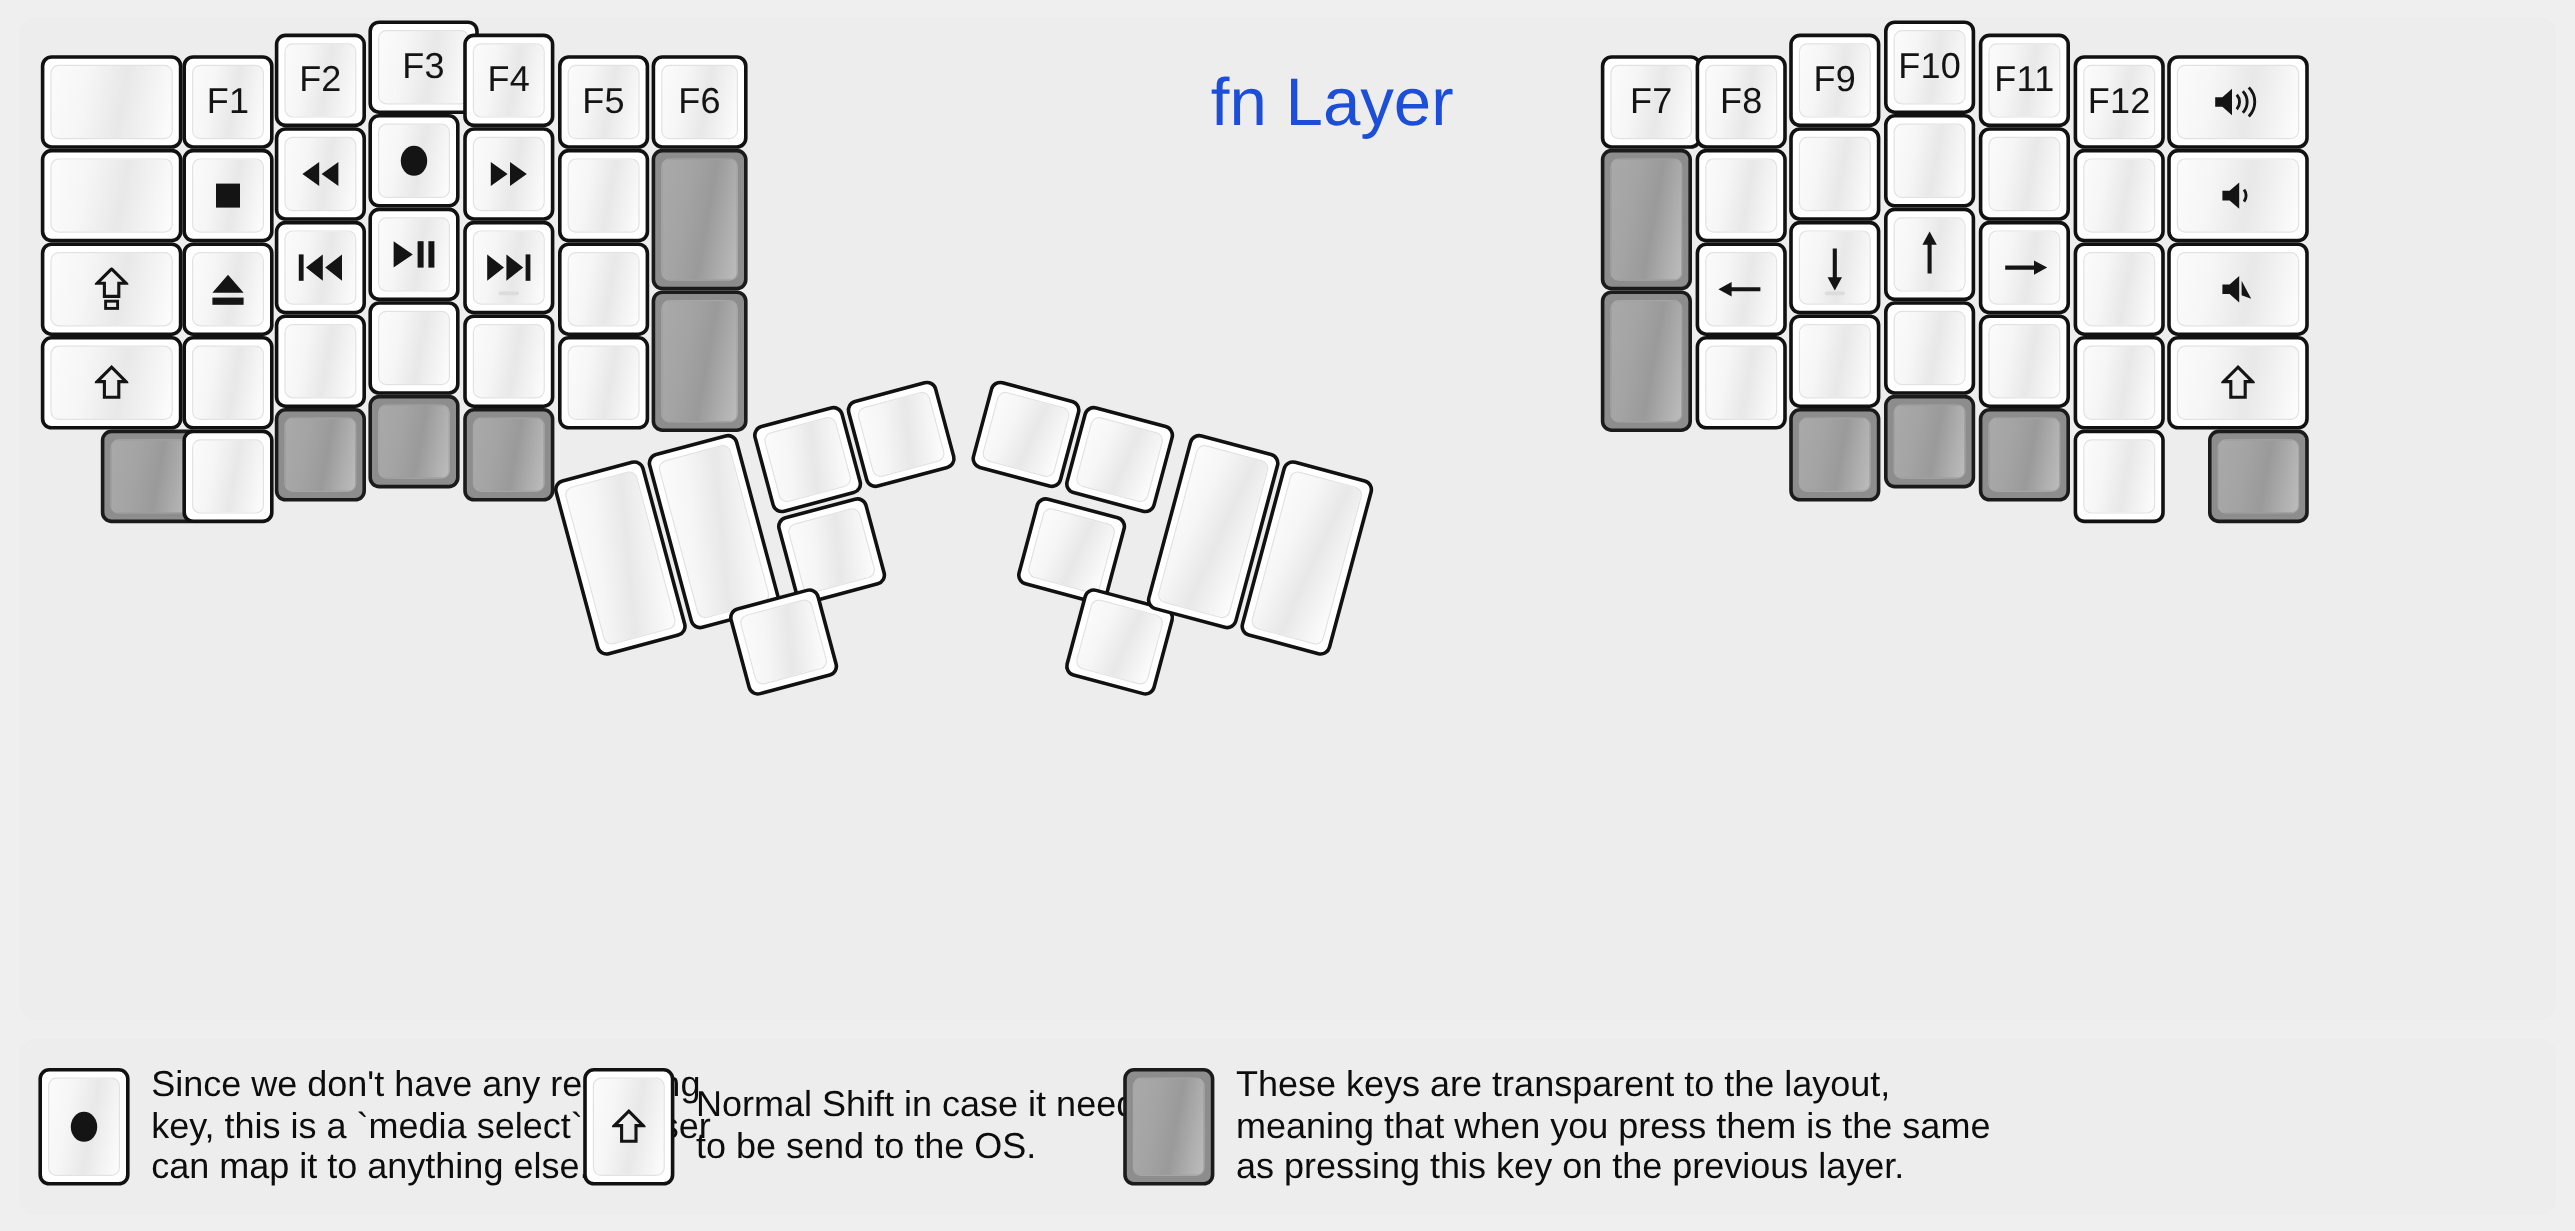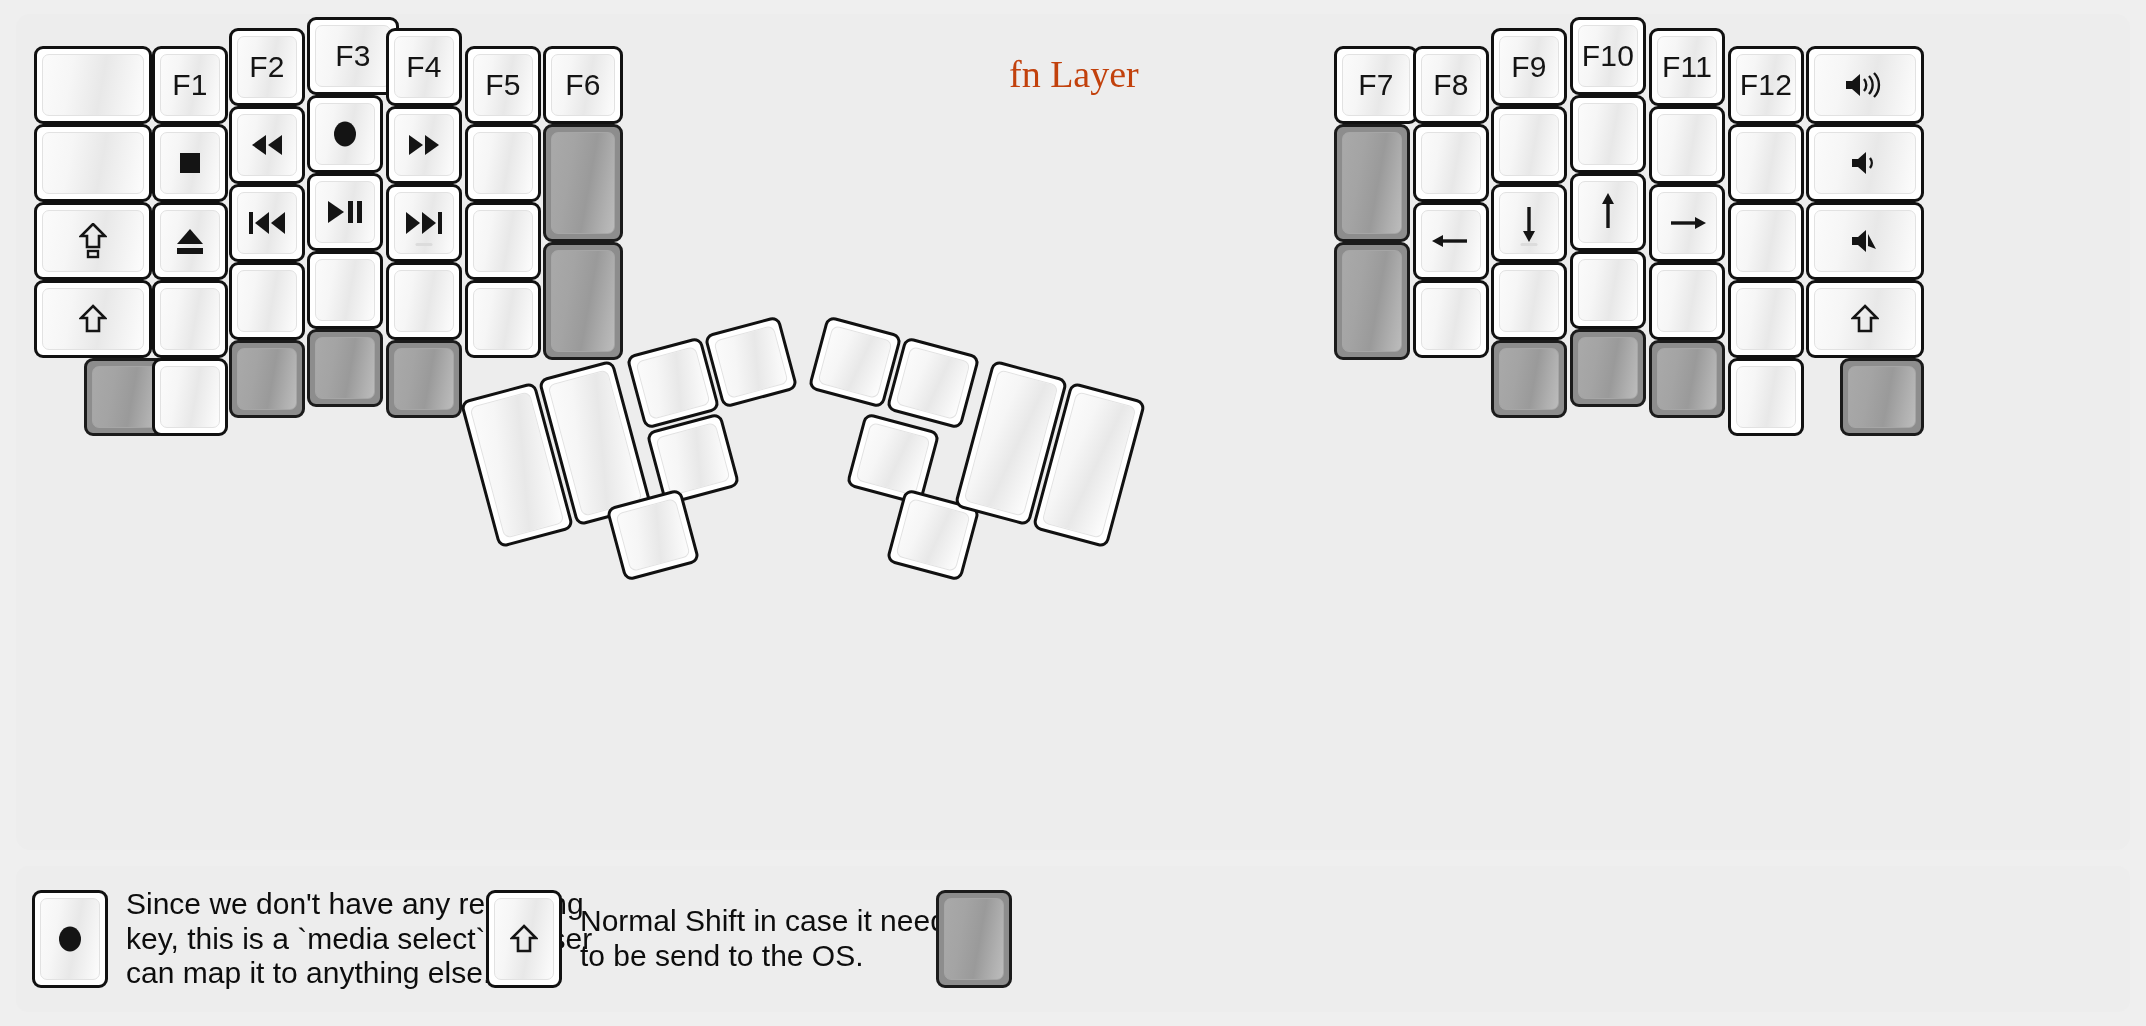--- a/index.html
+++ b/index.html
@@ -30,22 +30,22 @@
        background:linear-gradient(100deg,#a9a9a9 0%,#a4a4a4 30%,#9a9a9a 58%,#b0b0b0 84%,#bcbcbc 100%);}
 
   .glyph{display:block;}
   .lbl{font-size:30px;letter-spacing:.2px;}
 
   
   .homing{position:absolute;left:50%;transform:translateX(-50%);
           bottom:13px;width:17px;height:3px;background:#dcdcdc;border-radius:2px;}
 
   
-  #title{position:absolute;left:993px;top:38px;font-size:38px;color:#c2410c;
-         white-space:nowrap;font-family:Liberation Serif, serif;}
+  #title{position:absolute;left:993px;top:38px;font-size:56px;color:#1d4ed8;
+         white-space:nowrap;}
 
   
   .leg{position:absolute;top:18px;height:110px;display:flex;align-items:center;}
   .legkeywrap{position:relative;width:76px;height:98px;flex:0 0 auto;}
   .legkeywrap .key{left:0;top:0;width:76px;height:98px;}
   .legtext{margin-left:18px;font-size:30px;line-height:1.16;color:#0d0d0d;white-space:pre-line;}
 </style>
 </head>
 <body>
 
@@ -503,16 +503,19 @@
         </div>
         <div class="legtext">Normal Shift in case it needs
 to be send to the OS.</div>
       </div>
       <div class="leg" style="left: 920px;">
         <div class="legkeywrap">
           <div class="key trans">
             <div class="cap"></div>
           </div>
         </div>
+        <div class="legtext">These keys are transparent to the layout,
+meaning that when you press them is the same
+as pressing this key on the previous layer.</div>
       </div>
     </div>
 
 </div>
 
 </body></html>

